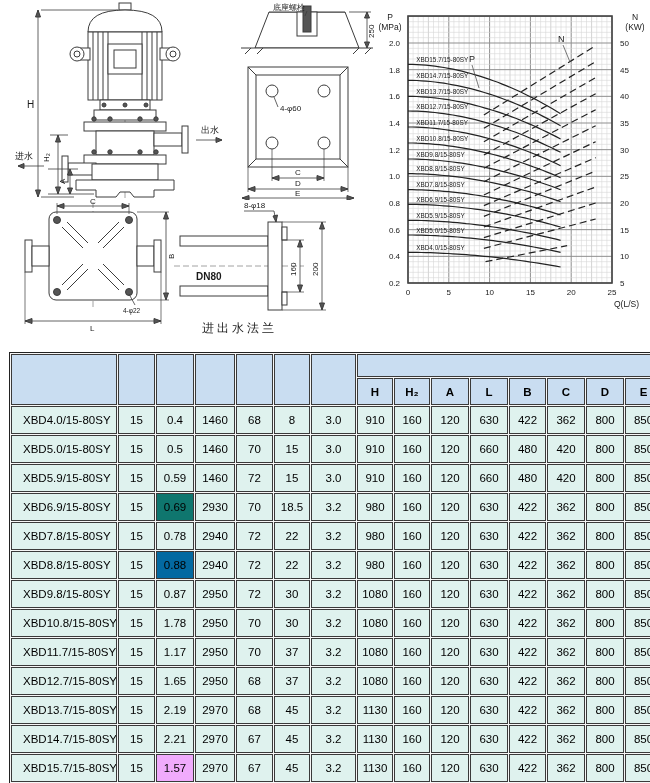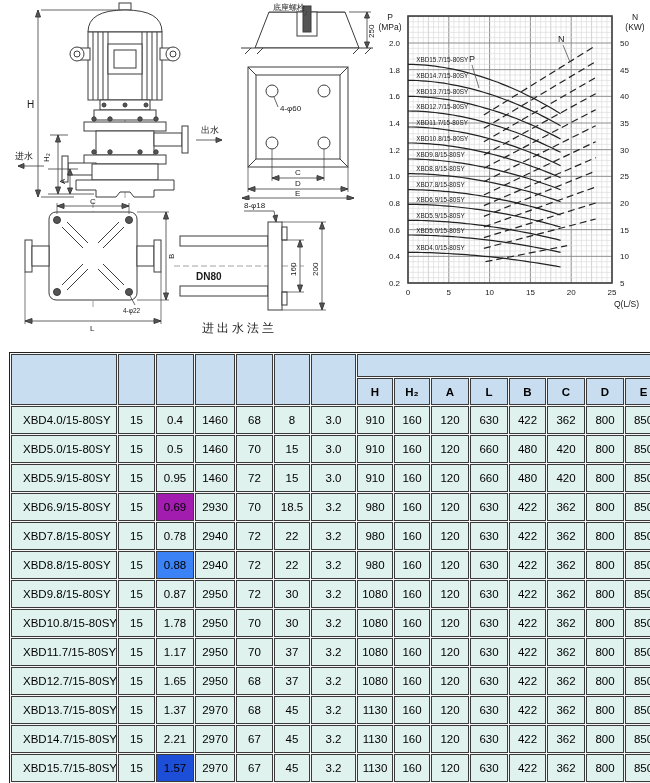--- a/index.html
+++ b/index.html
@@ -495,38 +495,38 @@
           <td style="background: rgb(223, 242, 238);">120</td>
           <td style="background: rgb(223, 242, 238);">660</td>
           <td style="background: rgb(223, 242, 238);">480</td>
           <td style="background: rgb(223, 242, 238);">420</td>
           <td style="background: rgb(223, 242, 238);">800</td>
           <td style="background: rgb(223, 242, 238);">850</td>
         </tr>
         <tr class="data">
           <td class="model" style="background: rgb(223, 242, 238);">XBD5.9/15-80SY</td>
           <td style="background: rgb(223, 242, 238);">15</td>
-          <td style="background: rgb(223, 242, 238);">0.95</td>
+          <td style="background: rgb(223, 242, 238);">0.59</td>
           <td style="background: rgb(223, 242, 238);">1460</td>
           <td style="background: rgb(223, 242, 238);">72</td>
           <td style="background: rgb(223, 242, 238);">15</td>
           <td style="background: rgb(223, 242, 238);">3.0</td>
           <td style="background: rgb(223, 242, 238);">910</td>
           <td style="background: rgb(223, 242, 238);">160</td>
           <td style="background: rgb(223, 242, 238);">120</td>
           <td style="background: rgb(223, 242, 238);">660</td>
           <td style="background: rgb(223, 242, 238);">480</td>
           <td style="background: rgb(223, 242, 238);">420</td>
           <td style="background: rgb(223, 242, 238);">800</td>
           <td style="background: rgb(223, 242, 238);">850</td>
         </tr>
         <tr class="data">
           <td class="model" style="background: rgb(223, 242, 238);">XBD6.9/15-80SY</td>
           <td style="background: rgb(223, 242, 238);">15</td>
-          <td style="background: #a21caf;">0.69</td>
+          <td style="background: #0f766e;">0.69</td>
           <td style="background: rgb(223, 242, 238);">2930</td>
           <td style="background: rgb(223, 242, 238);">70</td>
           <td style="background: rgb(223, 242, 238);">18.5</td>
           <td style="background: rgb(223, 242, 238);">3.2</td>
           <td style="background: rgb(223, 242, 238);">980</td>
           <td style="background: rgb(223, 242, 238);">160</td>
           <td style="background: rgb(223, 242, 238);">120</td>
           <td style="background: rgb(223, 242, 238);">630</td>
           <td style="background: rgb(223, 242, 238);">422</td>
           <td style="background: rgb(223, 242, 238);">362</td>
@@ -546,21 +546,21 @@
           <td style="background: rgb(223, 242, 238);">120</td>
           <td style="background: rgb(223, 242, 238);">630</td>
           <td style="background: rgb(223, 242, 238);">422</td>
           <td style="background: rgb(223, 242, 238);">362</td>
           <td style="background: rgb(223, 242, 238);">800</td>
           <td style="background: rgb(223, 242, 238);">850</td>
         </tr>
         <tr class="data">
           <td class="model" style="background: rgb(223, 242, 238);">XBD8.8/15-80SY</td>
           <td style="background: rgb(223, 242, 238);">15</td>
-          <td style="background: #3b82f6;">0.88</td>
+          <td style="background: #0369a1;">0.88</td>
           <td style="background: rgb(223, 242, 238);">2940</td>
           <td style="background: rgb(223, 242, 238);">72</td>
           <td style="background: rgb(223, 242, 238);">22</td>
           <td style="background: rgb(223, 242, 238);">3.2</td>
           <td style="background: rgb(223, 242, 238);">980</td>
           <td style="background: rgb(223, 242, 238);">160</td>
           <td style="background: rgb(223, 242, 238);">120</td>
           <td style="background: rgb(223, 242, 238);">630</td>
           <td style="background: rgb(223, 242, 238);">422</td>
           <td style="background: rgb(223, 242, 238);">362</td>
@@ -631,21 +631,21 @@
           <td style="background: rgb(223, 242, 238);">120</td>
           <td style="background: rgb(223, 242, 238);">630</td>
           <td style="background: rgb(223, 242, 238);">422</td>
           <td style="background: rgb(223, 242, 238);">362</td>
           <td style="background: rgb(223, 242, 238);">800</td>
           <td style="background: rgb(223, 242, 238);">850</td>
         </tr>
         <tr class="data">
           <td class="model" style="background: rgb(223, 242, 238);">XBD13.7/15-80SY</td>
           <td style="background: rgb(223, 242, 238);">15</td>
-          <td style="background: rgb(223, 242, 238);">1.37</td>
+          <td style="background: rgb(223, 242, 238);">2.19</td>
           <td style="background: rgb(223, 242, 238);">2970</td>
           <td style="background: rgb(223, 242, 238);">68</td>
           <td style="background: rgb(223, 242, 238);">45</td>
           <td style="background: rgb(223, 242, 238);">3.2</td>
           <td style="background: rgb(223, 242, 238);">1130</td>
           <td style="background: rgb(223, 242, 238);">160</td>
           <td style="background: rgb(223, 242, 238);">120</td>
           <td style="background: rgb(223, 242, 238);">630</td>
           <td style="background: rgb(223, 242, 238);">422</td>
           <td style="background: rgb(223, 242, 238);">362</td>
@@ -665,21 +665,21 @@
           <td style="background: rgb(223, 242, 238);">120</td>
           <td style="background: rgb(223, 242, 238);">630</td>
           <td style="background: rgb(223, 242, 238);">422</td>
           <td style="background: rgb(223, 242, 238);">362</td>
           <td style="background: rgb(223, 242, 238);">800</td>
           <td style="background: rgb(223, 242, 238);">850</td>
         </tr>
         <tr class="data">
           <td class="model" style="background: rgb(223, 242, 238);">XBD15.7/15-80SY</td>
           <td style="background: rgb(223, 242, 238);">15</td>
-          <td style="background: #1d4ed8;">1.57</td>
+          <td style="background: #f0abfc;">1.57</td>
           <td style="background: rgb(223, 242, 238);">2970</td>
           <td style="background: rgb(223, 242, 238);">67</td>
           <td style="background: rgb(223, 242, 238);">45</td>
           <td style="background: rgb(223, 242, 238);">3.2</td>
           <td style="background: rgb(223, 242, 238);">1130</td>
           <td style="background: rgb(223, 242, 238);">160</td>
           <td style="background: rgb(223, 242, 238);">120</td>
           <td style="background: rgb(223, 242, 238);">630</td>
           <td style="background: rgb(223, 242, 238);">422</td>
           <td style="background: rgb(223, 242, 238);">362</td>

